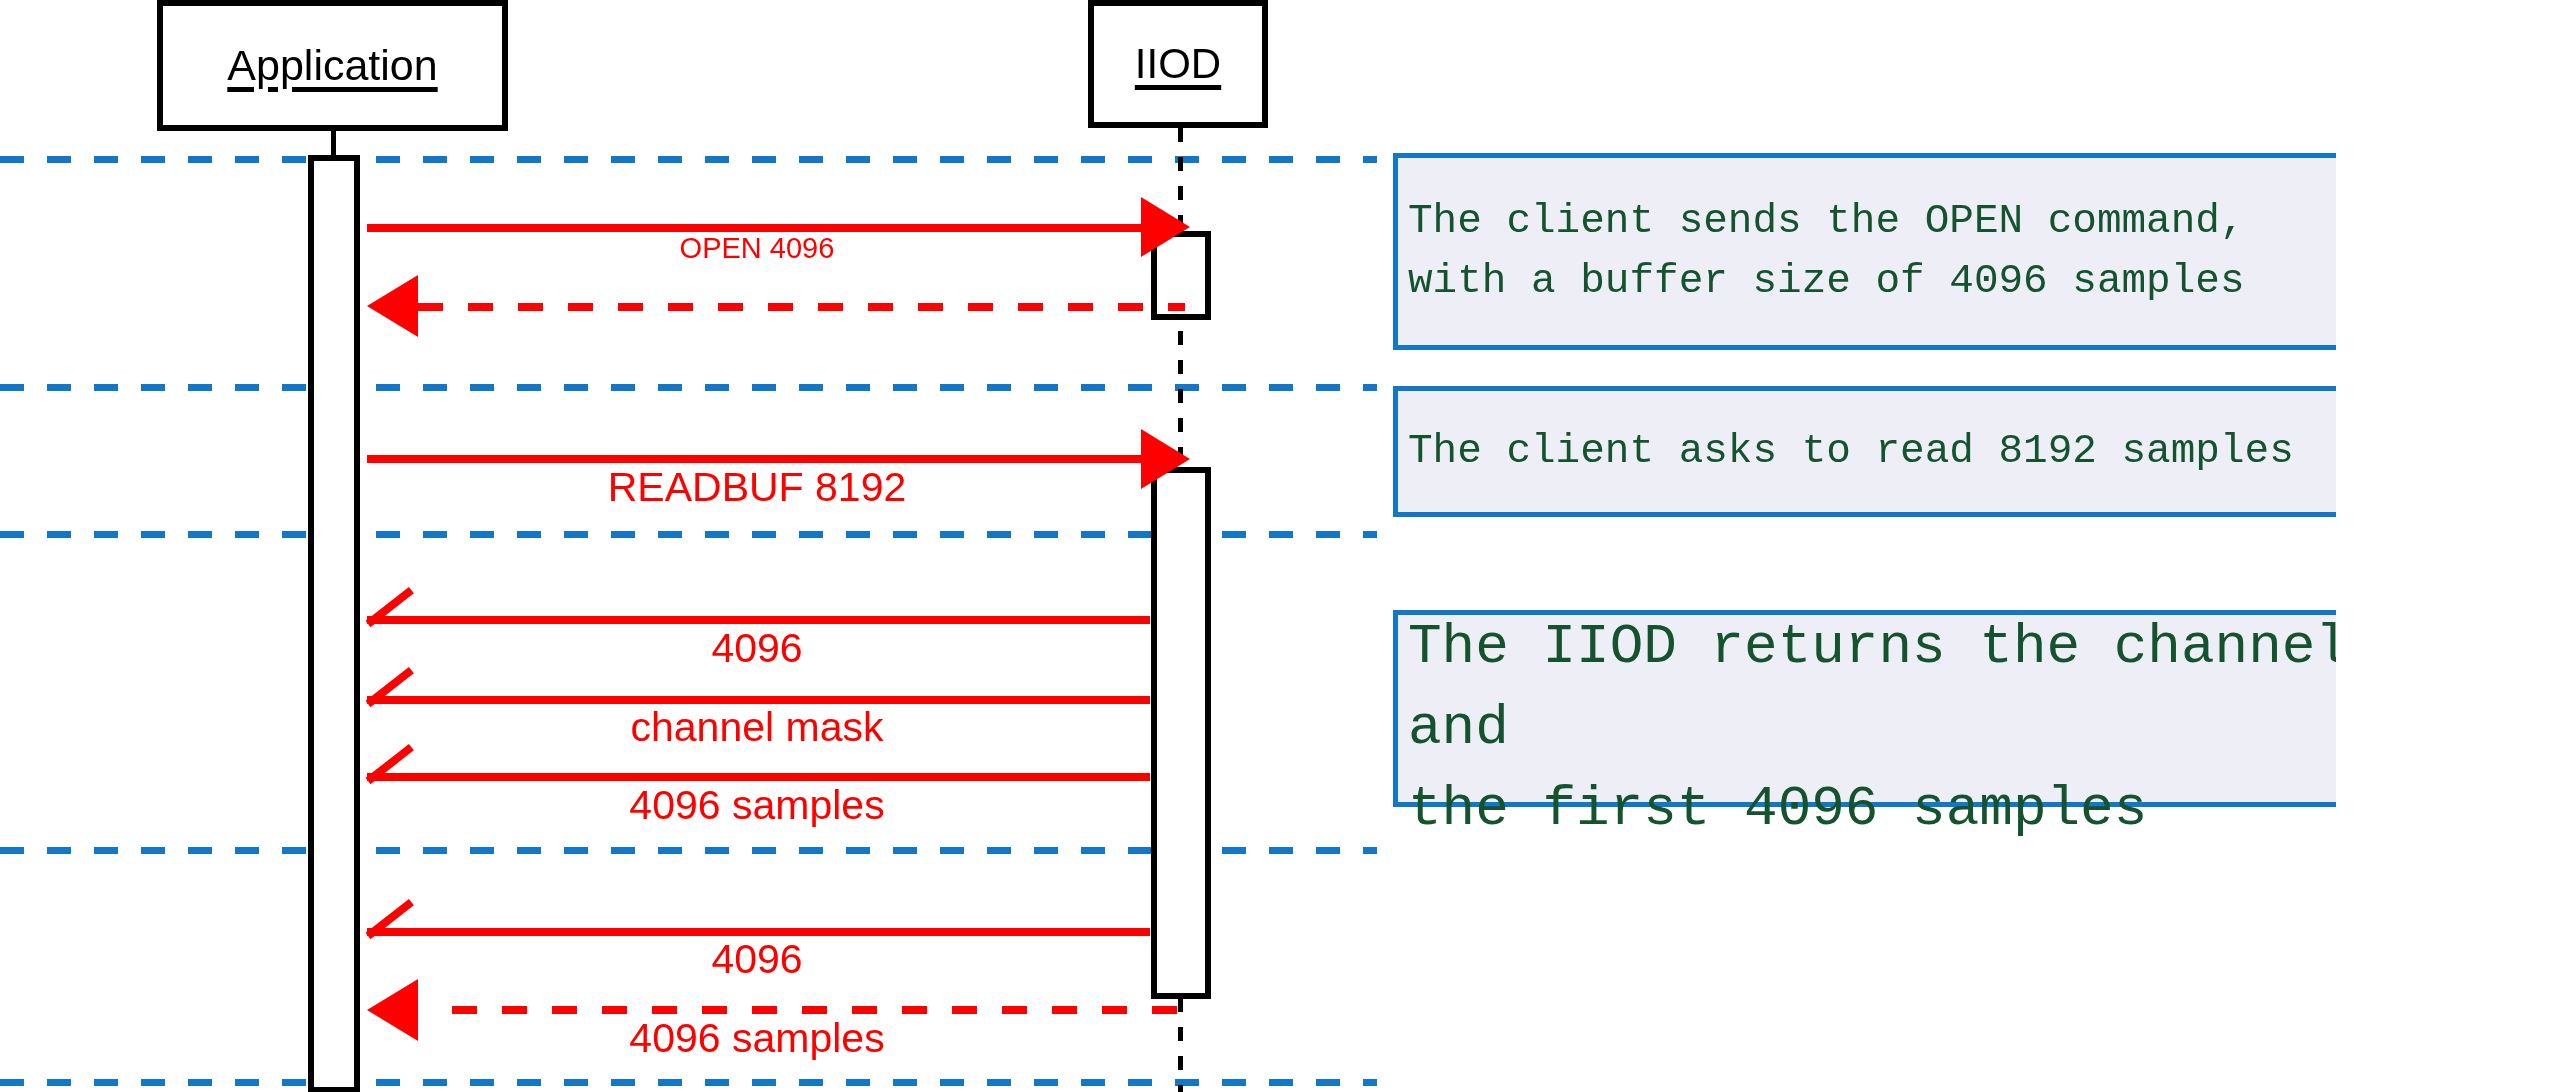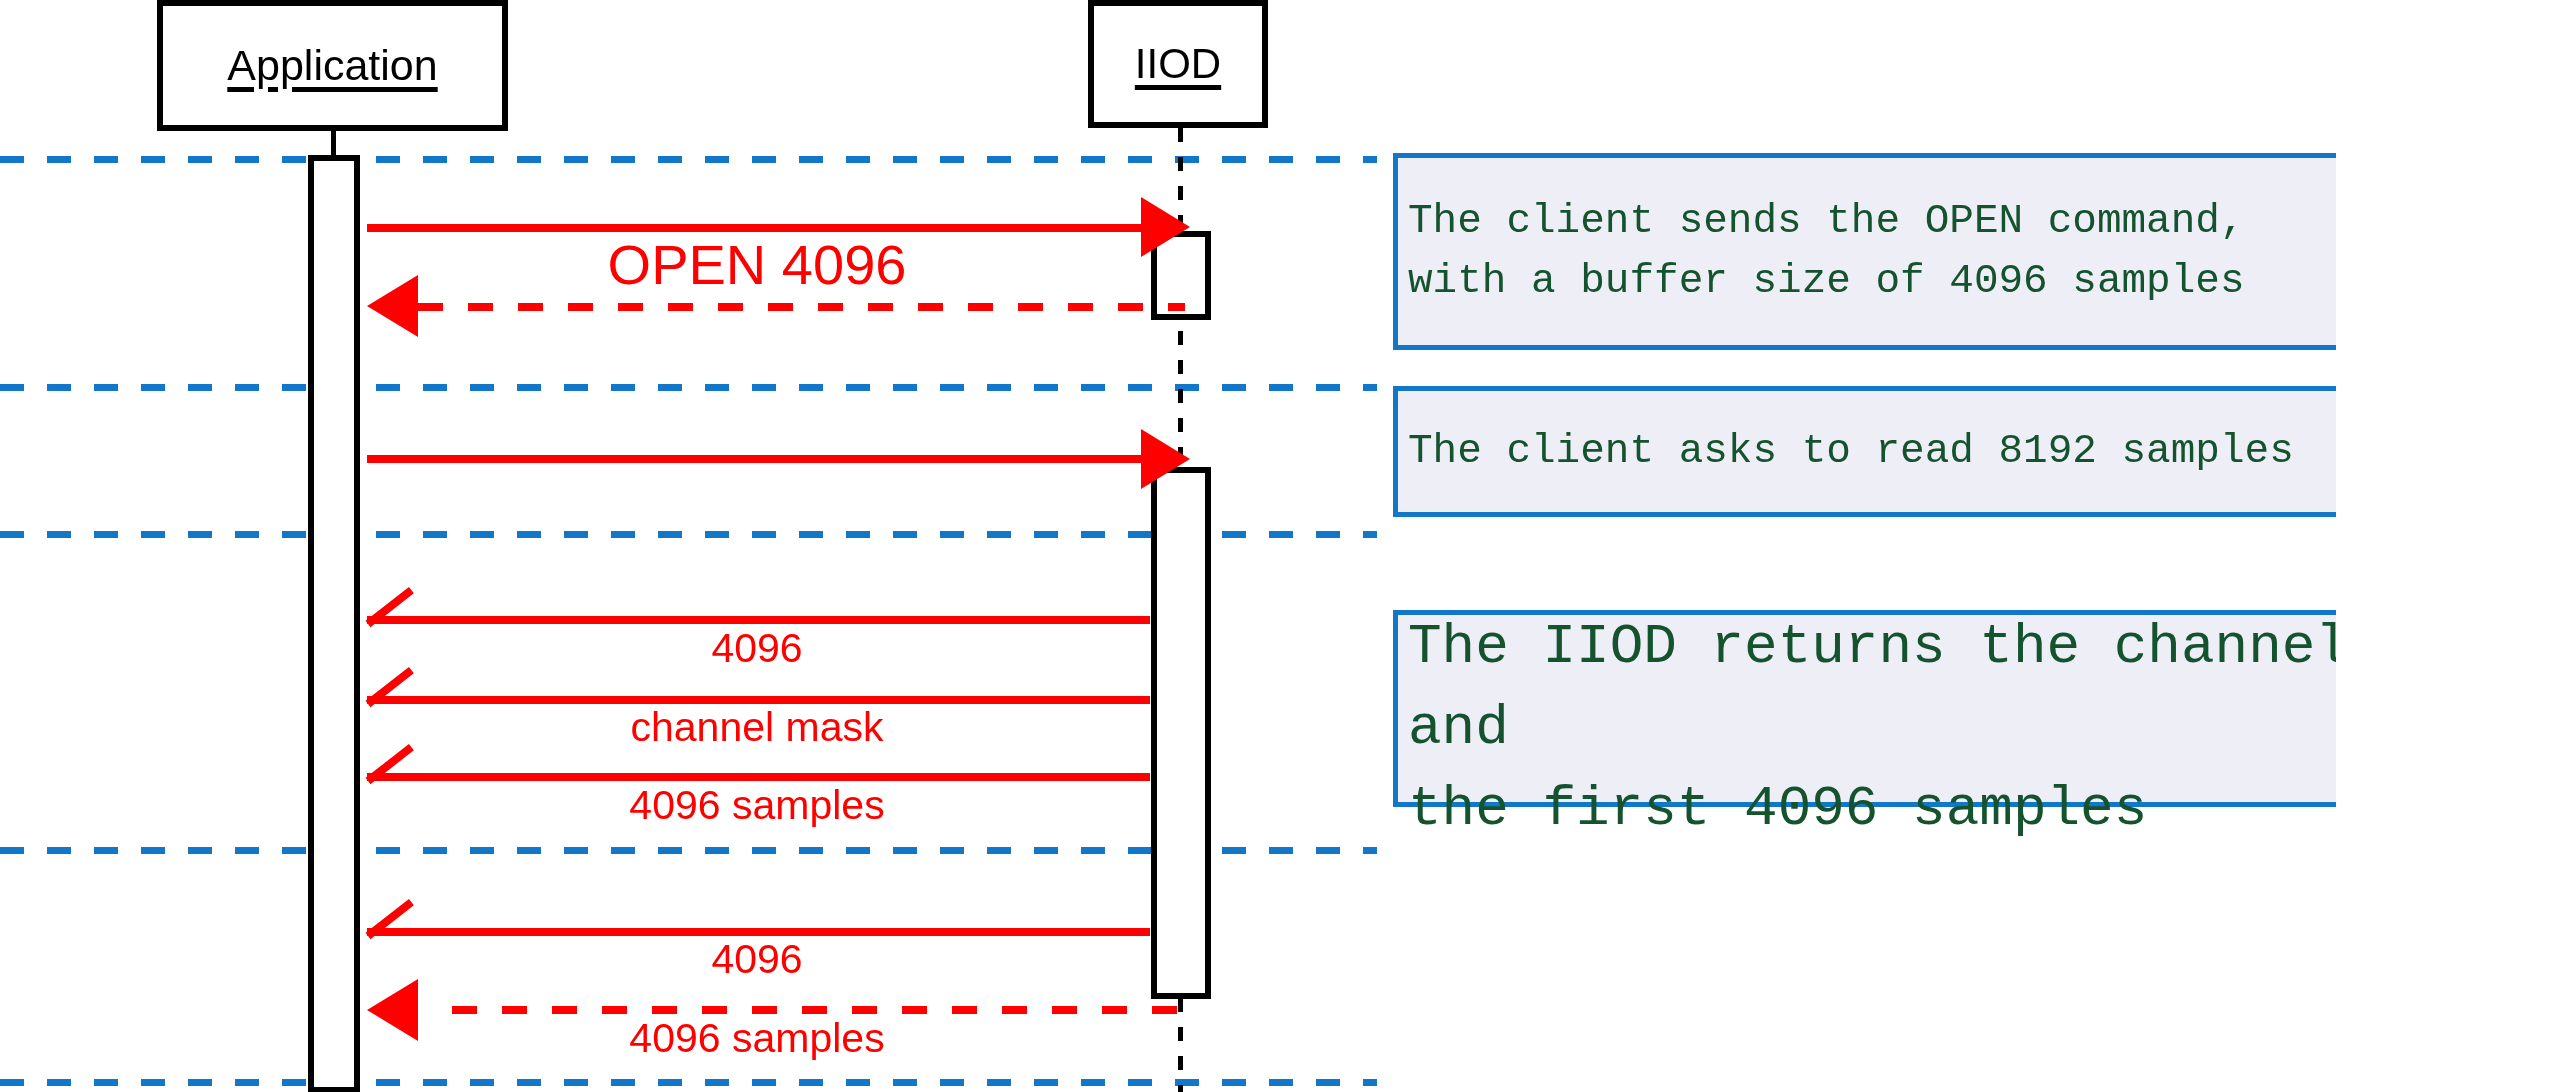--- a/index.html
+++ b/index.html
@@ -64,27 +64,28 @@
   <div class="lifeline-head" style="left:1088px;top:0px;width:180px;height:128px;">
     <span style="font-size:42px;">IIOD</span>
   </div>
 
   <div class="activation" style="left:308px;top:155px;width:52px;height:938px;"></div>
   <div class="activation" style="left:1151px;top:231px;width:60px;height:89px;"></div>
   <div class="activation" style="left:1151px;top:467px;width:60px;height:532px;"></div>
 
   <div class="msg-line" style="left:367px;top:224px;width:774px;"></div>
   <div class="arrowhead-solid-r" style="left:1141px;top:197px;"></div>
-  <div class="msg-label" style="left:757px;top:232px;font-size:56px;">OPEN 4096</div>
+  <div class="msg-label" style="left:757px;top:232px;font-size:29px;">OPEN 4096</div>
 
   <div class="msg-line-dashed" style="left:418px;top:303px;width:767px;"></div>
   <div class="arrowhead-solid-l" style="left:367px;top:275px;"></div>
 
   <div class="msg-line" style="left:367px;top:455px;width:774px;"></div>
   <div class="arrowhead-solid-r" style="left:1141px;top:429px;"></div>
+  <div class="msg-label" style="left:757px;top:464px;font-size:41px;">READBUF 8192</div>
 
   <div class="msg-line" style="left:367px;top:616px;width:783px;"></div>
   <div class="arrowhead-open-l" style="left:368px;top:620px;"></div>
   <div class="msg-label" style="left:757px;top:625px;font-size:41px;">4096</div>
 
   <div class="msg-line" style="left:367px;top:696px;width:783px;"></div>
   <div class="arrowhead-open-l" style="left:368px;top:700px;"></div>
   <div class="msg-label" style="left:757px;top:704px;font-size:41px;">channel mask</div>
 
   <div class="msg-line" style="left:367px;top:773px;width:783px;"></div>

